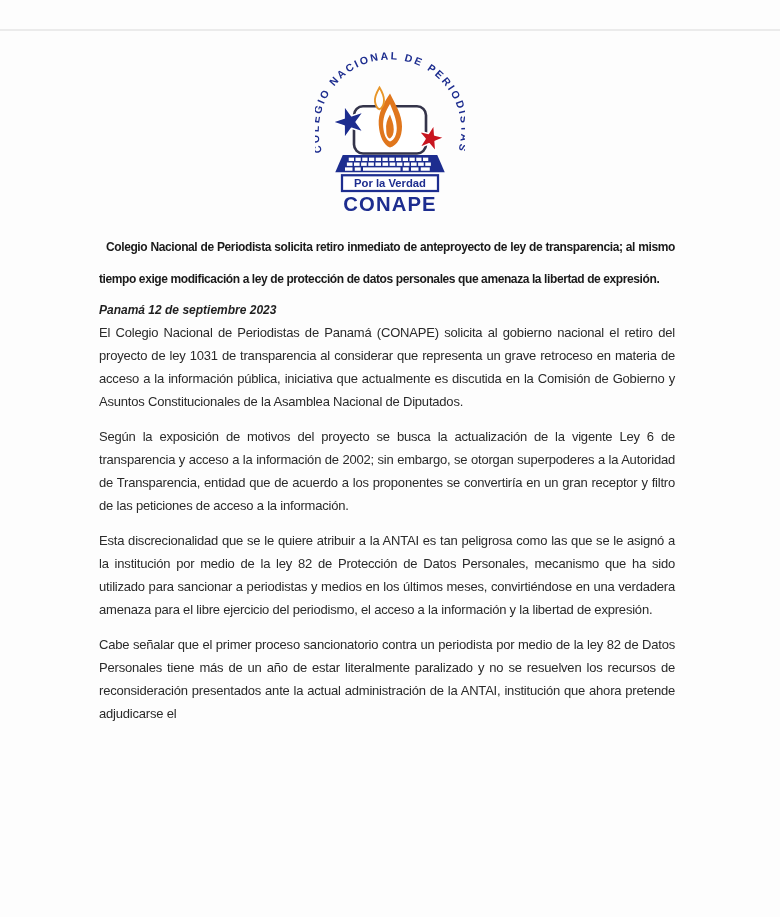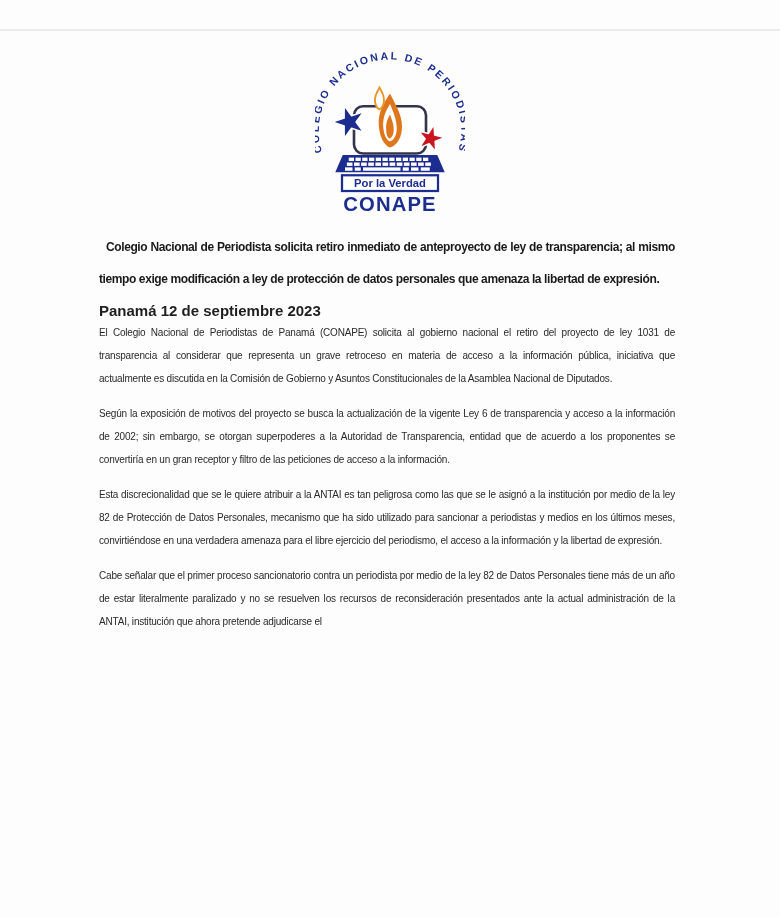--- a/index.html
+++ b/index.html
@@ -31,29 +31,30 @@
     font-size: 12px;
     font-weight: bold;
     letter-spacing: -0.4px;
     line-height: 32px;
     text-align: justify;
     text-indent: 7px;
     color: #1a1a1a;
   }
   .dateline {
     margin-top: 7px;
-    font-size: 15px;
+    font-size: 12px;
     font-weight: bold;
+    font-style: italic;
     line-height: 17px;
     color: #1f1f1f;
   }
   .para {
     margin-top: 2px;
     margin-bottom: 8px;
-    font-size: 10px;
+    font-size: 13px;
     letter-spacing: -0.2px;
     line-height: 23px;
     text-align: justify;
     color: #2a2a2a;
   }
   .para + .para { margin-top: 12px; }
   svg text { font-family: "Liberation Sans", sans-serif; }
 </style>
 </head>
 <body>

